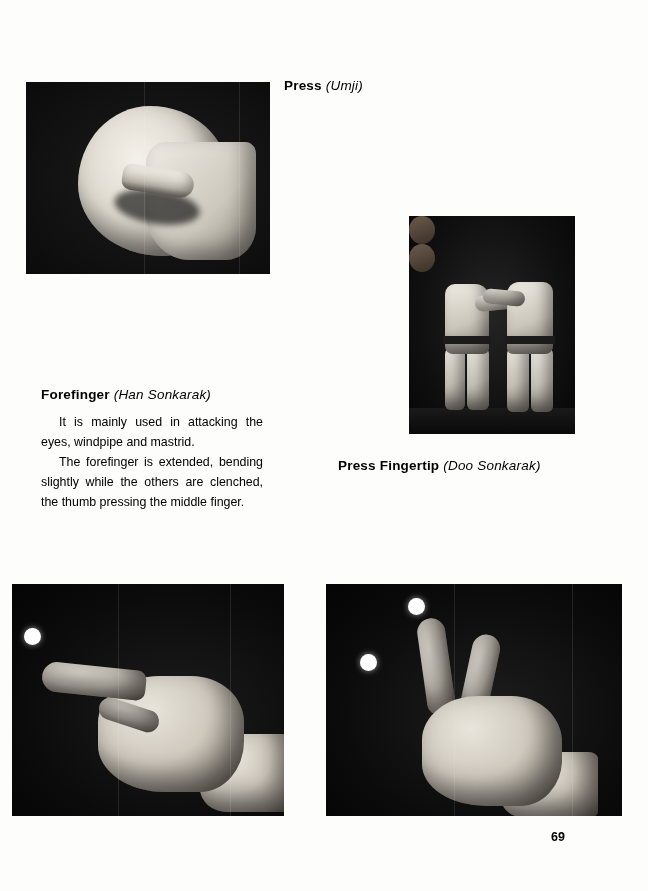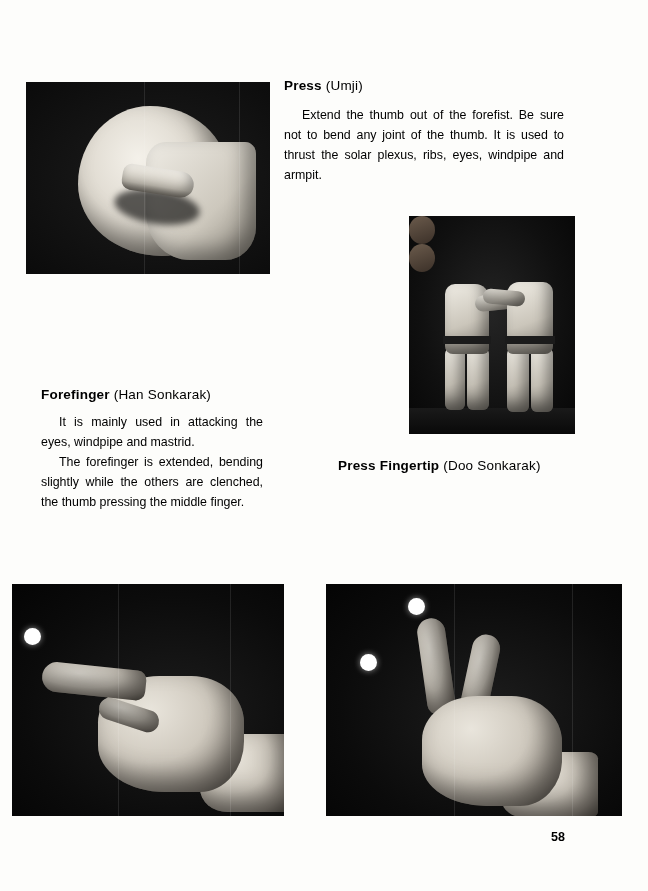--- a/index.html
+++ b/index.html
@@ -22,20 +22,21 @@
   }
 
   
   .heading {
     font-size: 13.5px;
     font-weight: bold;
     letter-spacing: 0.2px;
   }
   .heading .korean {
     font-weight: normal;
+    font-style: italic;
   }
   .body-text {
     font-size: 12.4px;
     line-height: 1.62;
     text-align: justify;
   }
   .body-text .indent {
     display: block;
     text-indent: 18px;
   }
@@ -208,23 +209,20 @@
     <div class="fist-shadow"></div>
     <div class="thumb-extend"></div>
     <div class="vgrain" style="left:118px;"></div>
     <div class="vgrain" style="left:213px;"></div>
   </div>
 
   <div id="block-thumb">
     <div class="heading">
       <span>Press</span>
       <span class="korean">(Umji)</span>
-    </div>
-    <div class="body-text">
-      <span class="indent">Extend the thumb out of the forefist. Be sure not to bend any joint of the thumb. It is used to thrust the solar plexus, ribs, eyes, windpipe and armpit.</span>
     </div>
   </div>
 
   <div class="photo" id="photo-sparring">
     <div class="spar-floor"></div>
     <div class="spar-fighter spar-a-legL"></div>
     <div class="spar-fighter spar-a-legR"></div>
     <div class="spar-fighter spar-a-body"></div>
     <div class="spar-fighter spar-a-belt"></div>
     <div class="spar-fighter spar-a-arm"></div>
@@ -270,15 +268,15 @@
     <div class="hand-mass" id="df-wrist"></div>
     <div class="hand-mass" id="df-f1"></div>
     <div class="hand-mass" id="df-f2"></div>
     <div class="hand-mass" id="df-palm"></div>
     <div class="dot" id="df-dot1"></div>
     <div class="dot" id="df-dot2"></div>
     <div class="vgrain" style="left:128px;"></div>
     <div class="vgrain" style="left:246px;"></div>
   </div>
 
-  <div id="page-number">58</div>
+  <div id="page-number">69</div>
 
 </div>
 
 </body></html>

